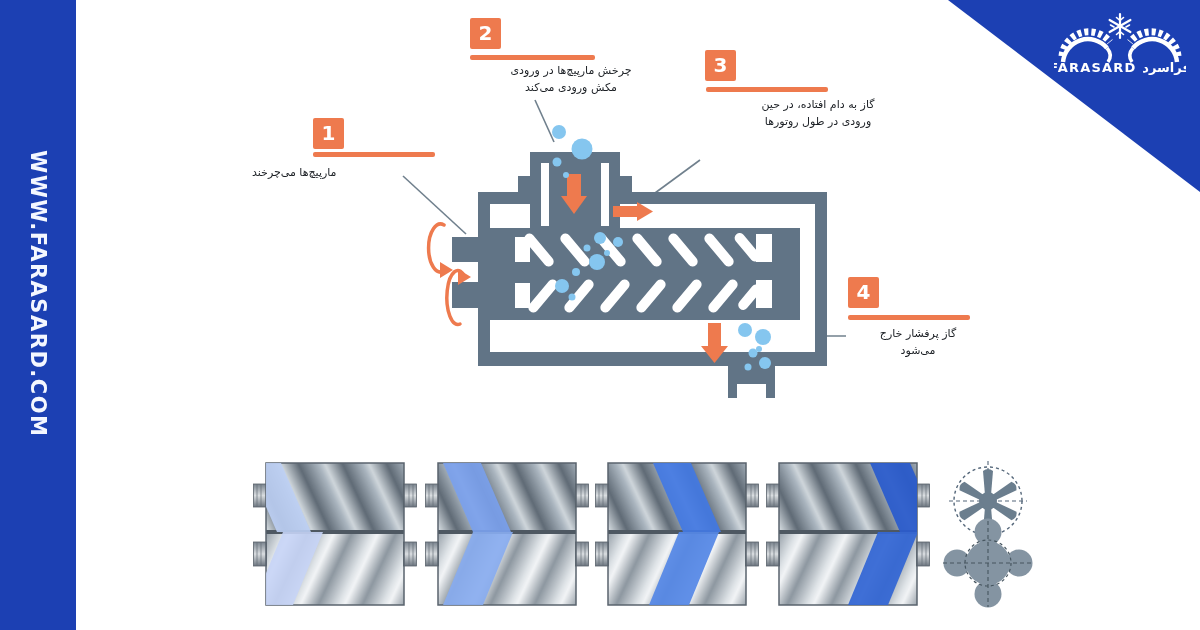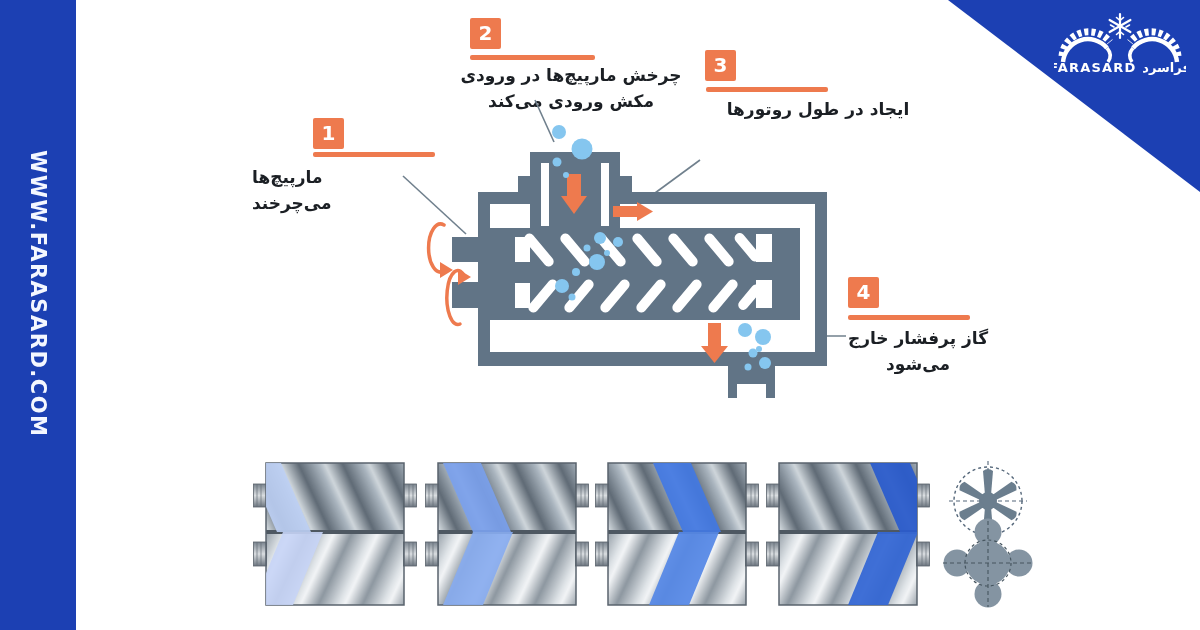--- a/index.html
+++ b/index.html
@@ -33,21 +33,21 @@
 
   
   .step-num{
     position:absolute;width:31px;height:31px;background:var(--orange);
     color:#fff;font-size:20px;font-weight:bold;line-height:31px;text-align:center;
     border-radius:2px;
   }
   .step-rule{position:absolute;height:5px;background:var(--orange);border-radius:2px;}
   .step-text{
     position:absolute;direction:rtl;color:var(--ink);
-    font-size:17px;font-weight:bold;line-height:1.55;
+    font-size:11px;font-weight:normal;line-height:1.55;
   }
   .t-right{text-align:left;}
   .t-center{text-align:center;}
 
   .s1-num{left:313px;top:118px;}
   .s1-rule{left:313px;top:152px;width:122px;}
   .s1-text{left:252px;top:164px;width:148px;}
 
   .s2-num{left:470px;top:18px;}
   .s2-rule{left:470px;top:55px;width:125px;}
@@ -155,21 +155,22 @@
   <div class="step-num s2-num">2</div>
   <div class="step-rule s2-rule"></div>
   <div class="step-text t-center s2-text">
     <div>چرخش مارپیچ‌ها در ورودی</div>
     <div>مکش ورودی می‌کند</div>
   </div>
 
   <div class="step-num s3-num">3</div>
   <div class="step-rule s3-rule"></div>
   <div class="step-text t-center s3-text">
-    <div>ایجاد در طول روتورها</div>
+    <div>گاز به دام افتاده، در حین</div>
+    <div>ورودی در طول روتورها</div>
   </div>
 
   <div class="step-num s4-num">4</div>
   <div class="step-rule s4-rule"></div>
   <div class="step-text t-center s4-text">
     <div>گاز پرفشار خارج</div>
     <div>می‌شود</div>
   </div>
 
   <svg class="abs" style="left:0;top:0" width="1200" height="630" viewBox="0 0 1200 630" pointer-events="none">

